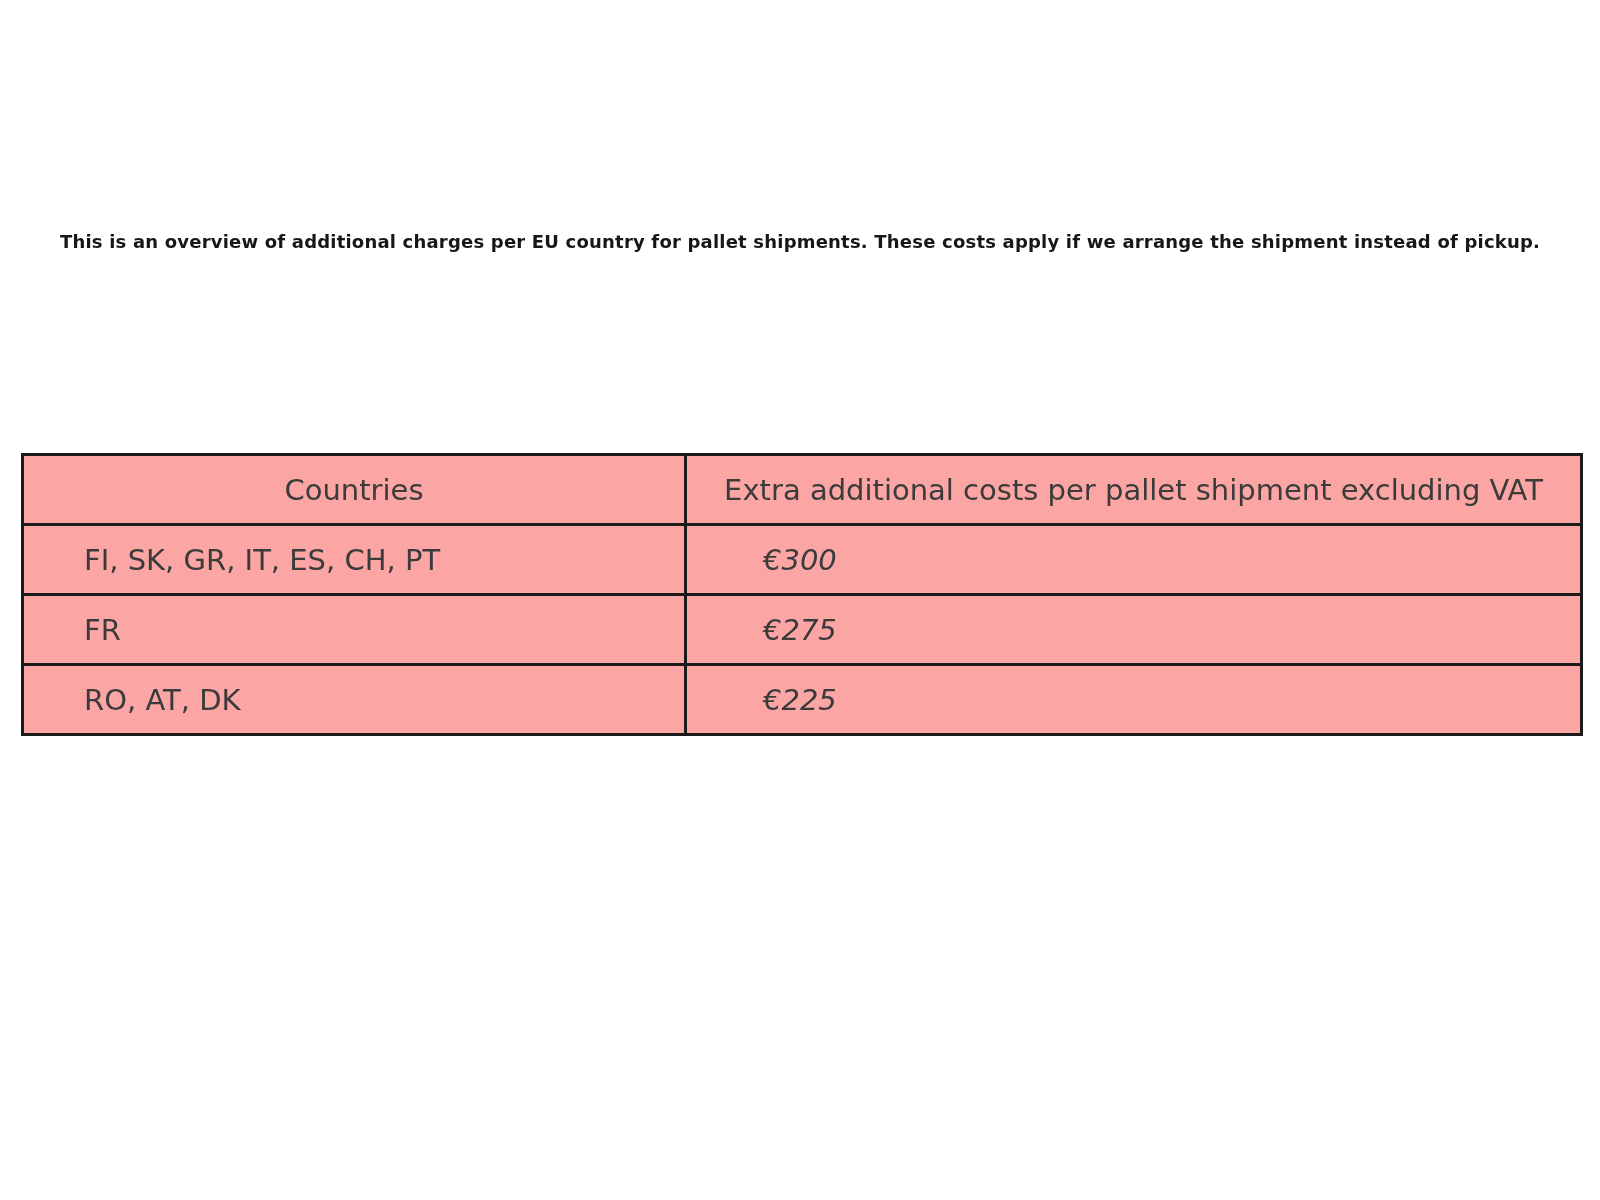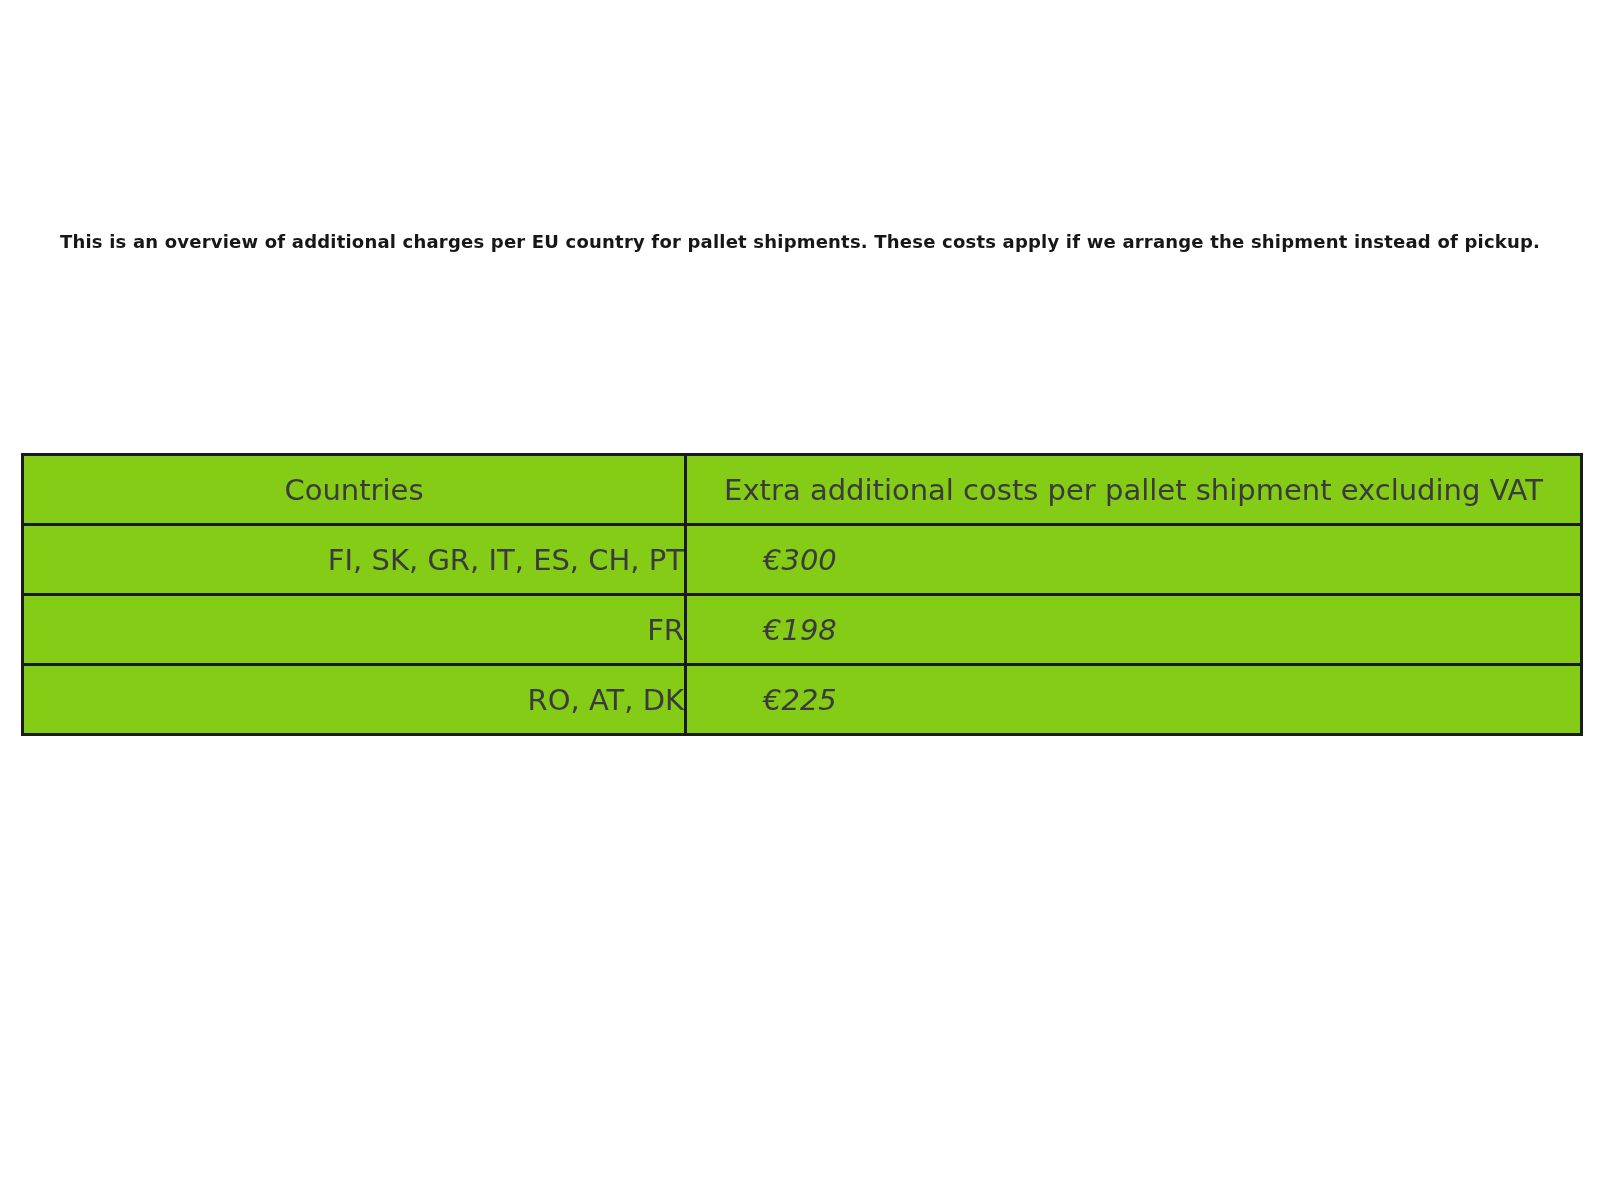--- a/index.html
+++ b/index.html
@@ -38,28 +38,28 @@
   .charges td {
     border: 3px solid #1b1b1b;
     height: 67px;
     padding: 0;
     font-size: 29px;
     font-weight: normal;
     color: #3b3b3b;
     vertical-align: middle;
     white-space: nowrap;
     overflow: hidden;
-    background: #84cc16;
+    background: #fca5a5;
   }
   .charges th {
     text-align: center;
   }
   .charges td.countries-cell {
-    text-align: right;
-    padding-left: 42px;
+    text-align: left;
+    padding-left: 60px;
     margin-top: 20px;
   }
   .charges td.cost-cell {
     text-align: left;
     padding-left: 76px;
     font-style: italic;
   }
 </style>
 </head>
 <body>
@@ -77,20 +77,20 @@
       <th>Extra additional costs per pallet shipment excluding VAT</th>
     </tr>
   </thead>
   <tbody>
     <tr>
       <td class="countries-cell">FI, SK, GR, IT, ES, CH, PT</td>
       <td class="cost-cell">€300</td>
     </tr>
     <tr>
       <td class="countries-cell">FR</td>
-      <td class="cost-cell">€198</td>
+      <td class="cost-cell">€275</td>
     </tr>
     <tr>
       <td class="countries-cell">RO, AT, DK</td>
       <td class="cost-cell">€225</td>
     </tr>
   </tbody>
 </table>
 
 </body></html>

